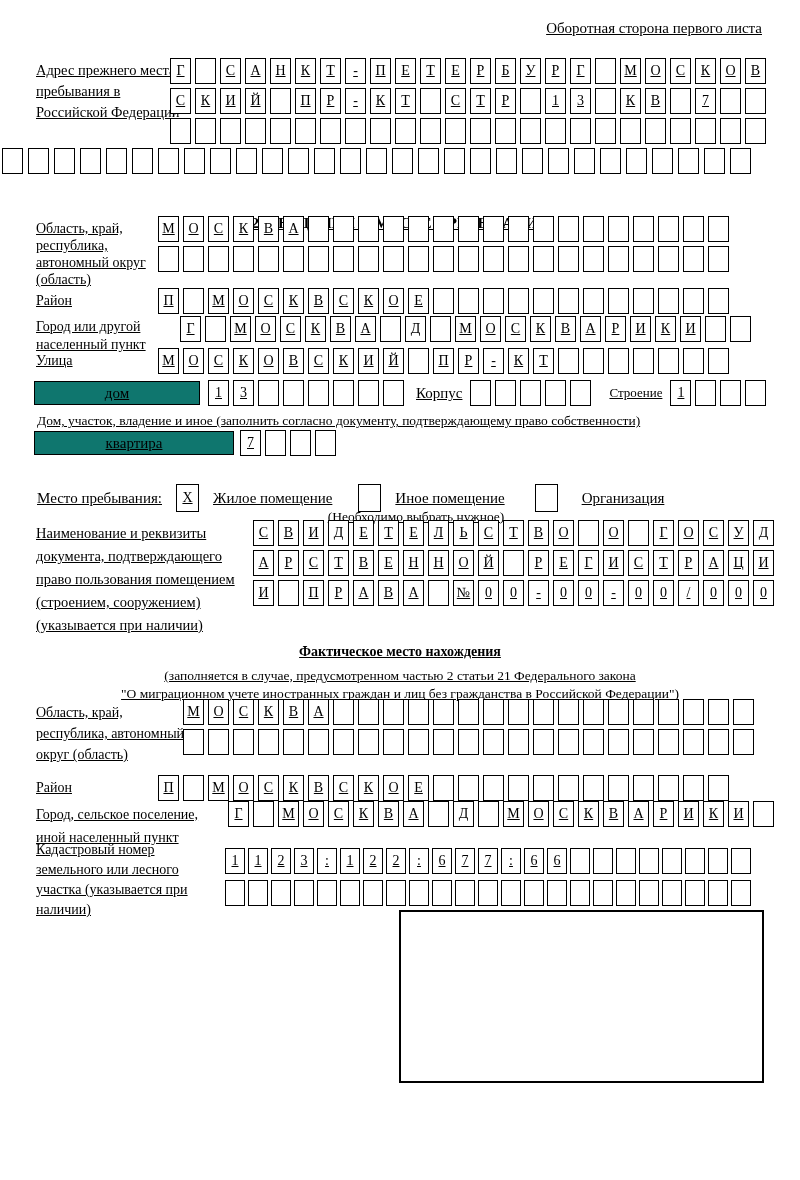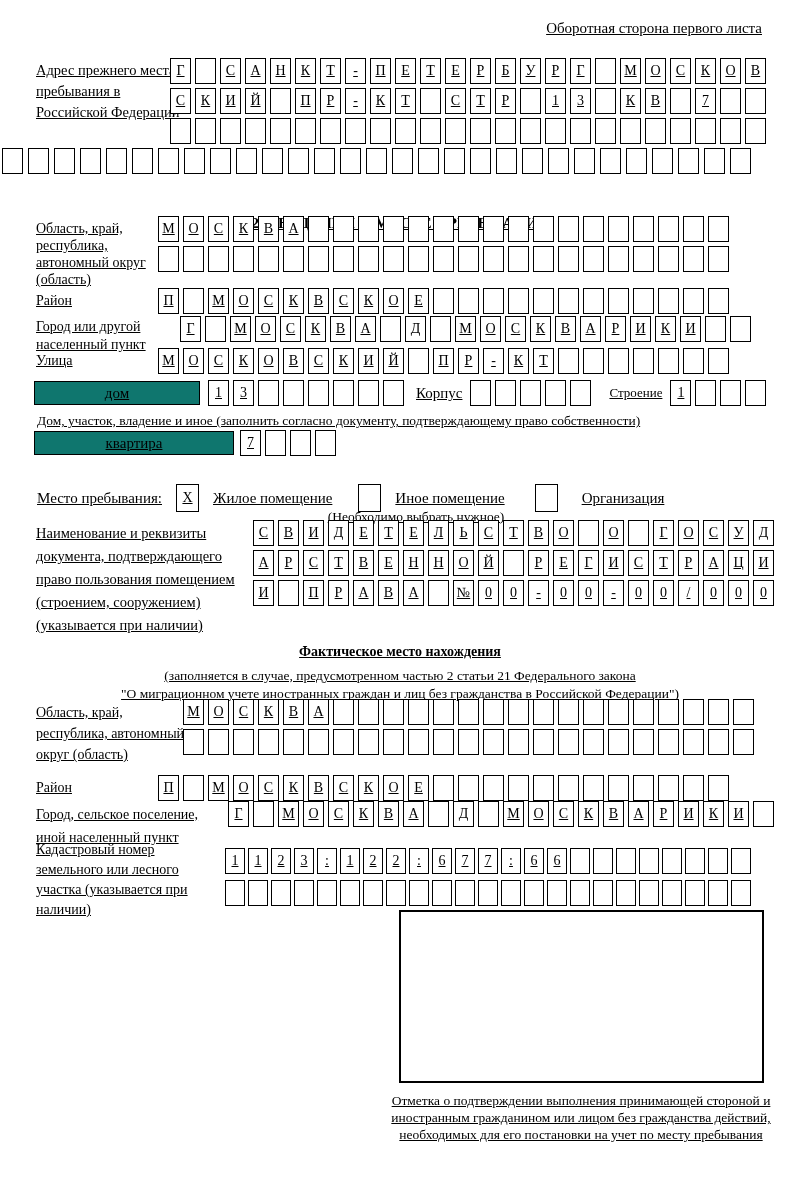--- a/index.html
+++ b/index.html
@@ -554,15 +554,14 @@
       <span class="cell"></span>
       <span class="cell"></span>
       <span class="cell"></span>
       <span class="cell"></span>
       <span class="cell"></span>
       <span class="cell"></span>
       <span class="cell"></span>
     </div>
 
   <div class="abs stamp-box" style="left:399px;top:910px;width:365px;height:173px;"></div>
-  <div class="abs note" style="left:366px;top:1092px;width:430px;text-align:center;line-height:17px;">Отметка о подтверждении выполнения принимающей стороной и иностранным гражданином или лицом без гражданства действий, необходимых для его постановки на учет по месту пребывания</div>
 
 </div>
 
 </body></html>

